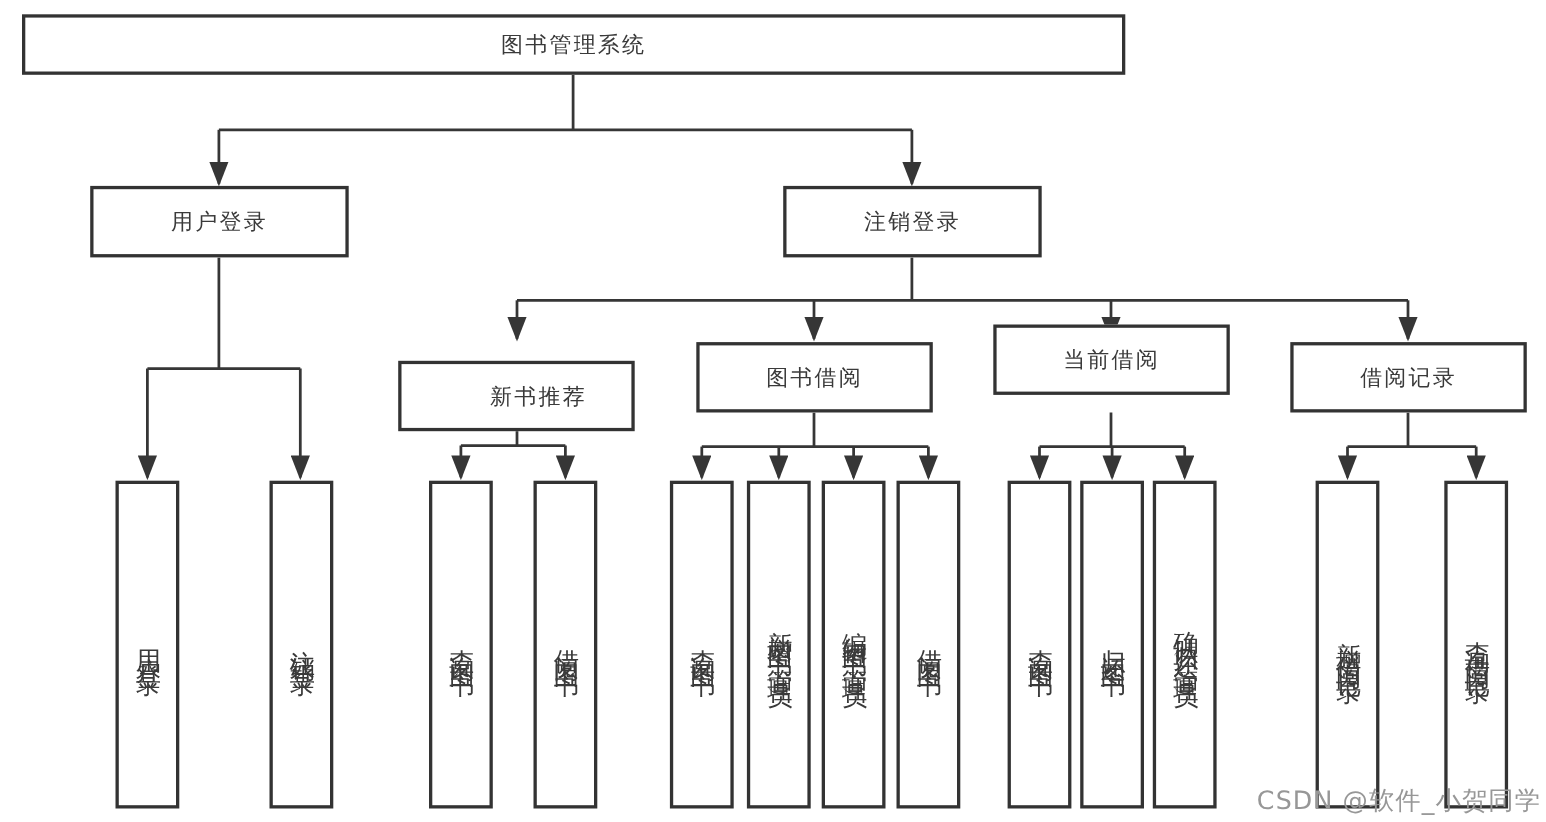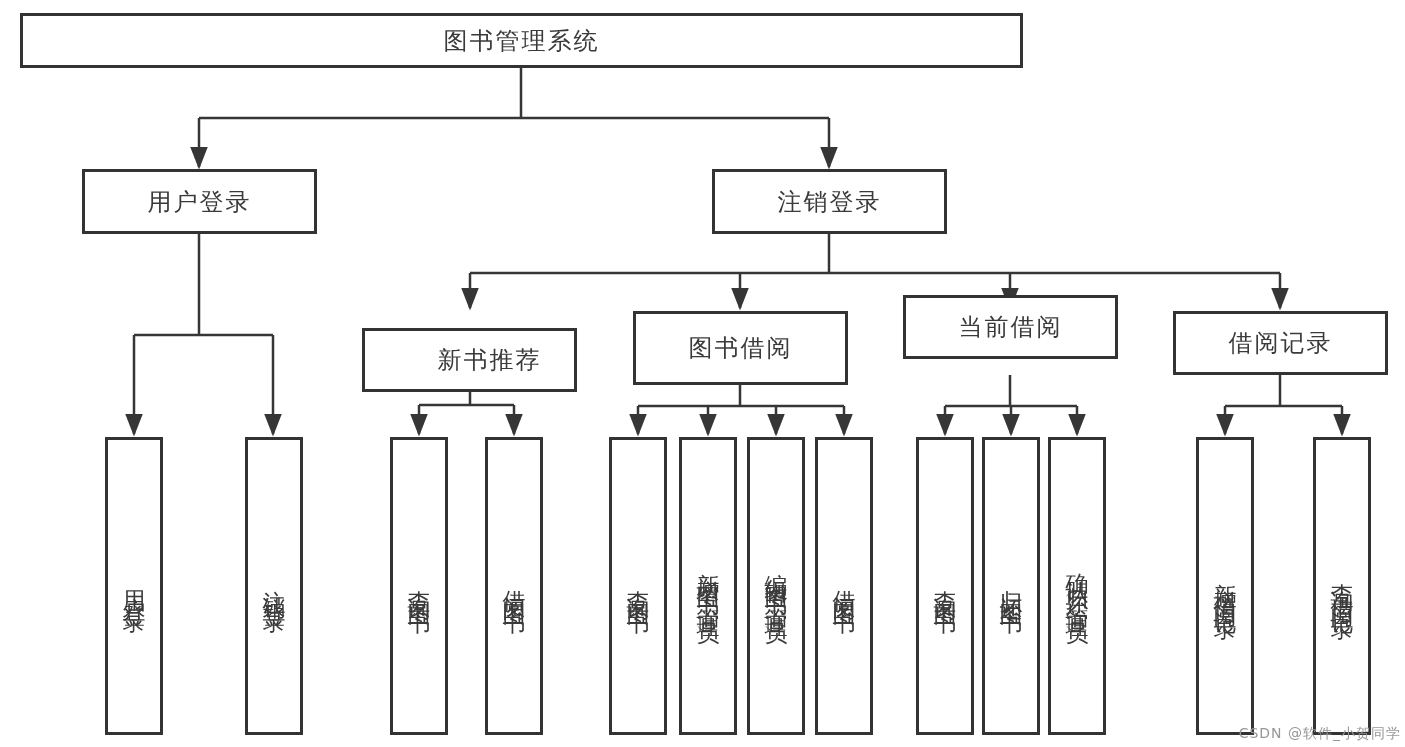--- a/index.html
+++ b/index.html
@@ -21,33 +21,33 @@
   }
   .box {
     position: absolute;
     border: 3px solid #333333;
     background: #ffffff;
     display: flex;
     align-items: center;
     justify-content: center;
     color: #3a3a3a;
   }
-  .hbox { font-size: 24px; letter-spacing: 2px; justify-content: center; }
+  .hbox { font-size: 20px; letter-spacing: 2px; justify-content: center; }
   .leaf { font-size: 23px; }
   .leaf .vtext {
     writing-mode: vertical-rl;
     text-orientation: mixed;
     letter-spacing: 7px;
     line-height: 1;
   }
   .watermark {
     position: absolute;
     right: 4px;
     bottom: 4px;
-    font-size: 14px;
+    font-size: 23px;
     color: #979797;
     letter-spacing: 1px;
     z-index: 5;
     white-space: nowrap;
   }
 </style>
 </head>
 <body>
 
 <div class="canvas">
@@ -89,21 +89,21 @@
   <div class="box hbox" style="left:82px; top:169px; width:235px; height:65px;">
     <span>用户登录</span>
   </div>
   <div class="box hbox" style="left:712px; top:169px; width:235px; height:65px;">
     <span>注销登录</span>
   </div>
 
   <div class="box hbox" style="left:362px; top:328px; width:215px; height:64px;padding-left:40px;">
     <span>新书推荐</span>
   </div>
-  <div class="box hbox" style="left:633px; top:311px; width:215px; height:74px;">
+  <div class="box hbox" style="left:633px; top:311px; width:215px; height:64px;">
     <span>图书借阅</span>
   </div>
   <div class="box hbox" style="left:903px; top:295px; width:215px; height:64px;">
     <span>当前借阅</span>
   </div>
   <div class="box hbox" style="left:1173px; top:311px; width:215px; height:64px;">
     <span>借阅记录</span>
   </div>
 
   <div class="box leaf" style="left:105px; top:437px; width:58px; height:298px;">

